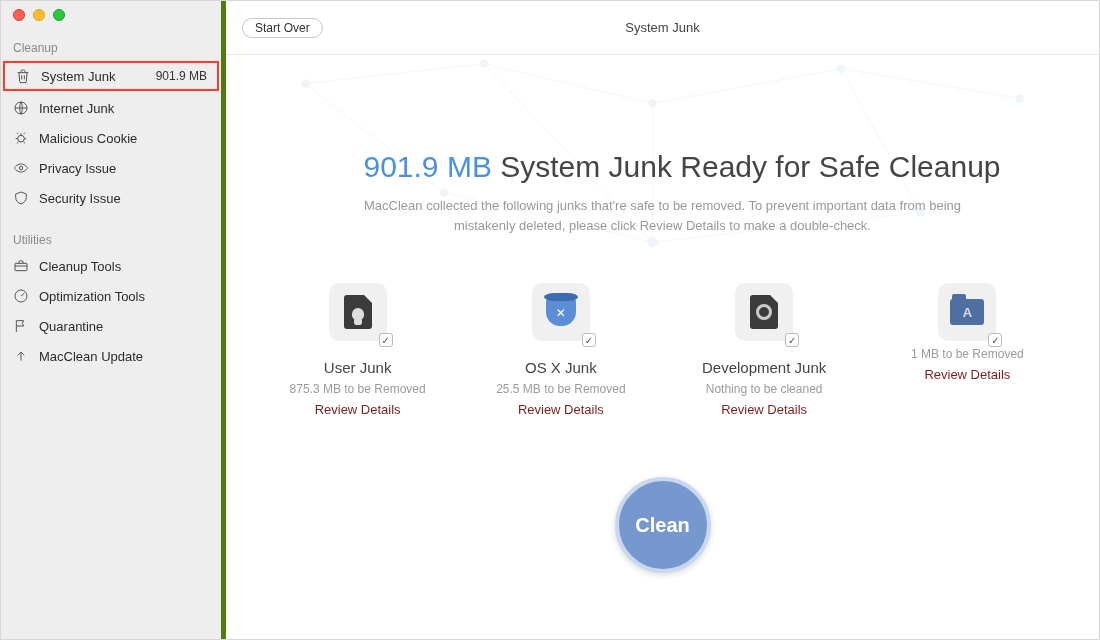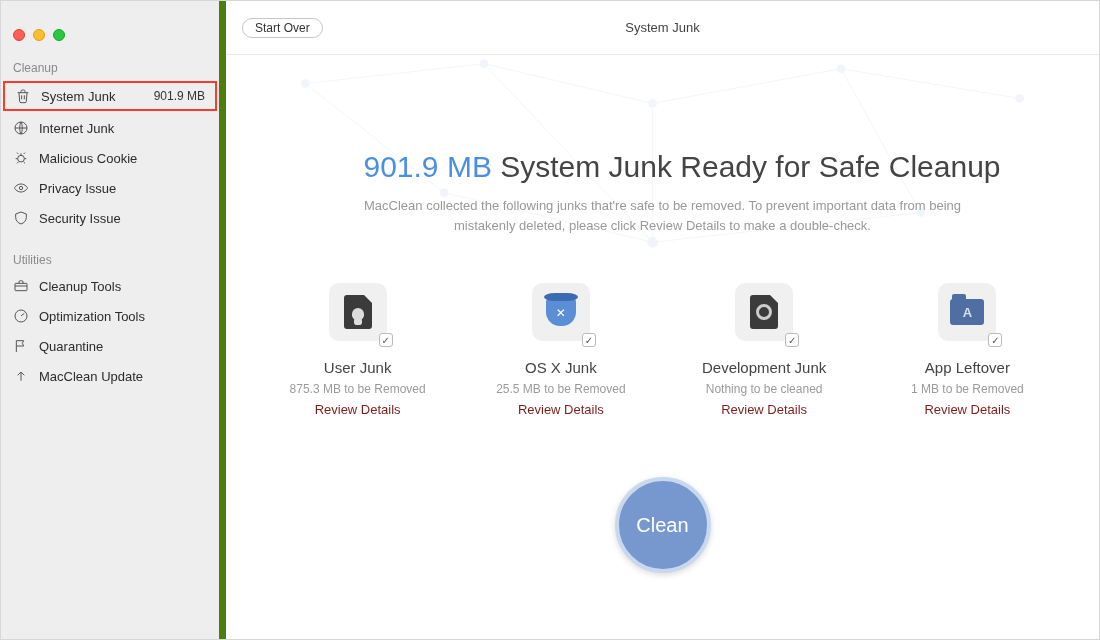--- a/index.html
+++ b/index.html
@@ -1,20 +1,20 @@
 <!DOCTYPE html>
 <html><head>
 <meta charset="utf-8">
 <style>
   * { box-sizing: border-box; margin: 0; padding: 0; }
   html, body { width: 1100px; height: 640px; font-family: -apple-system, "Helvetica Neue", Helvetica, Arial, sans-serif; }
   body { display: flex; background: #fff; border: 1px solid #d7d7d7; }
 
   
-  .sidebar { width: 225px; height: 100%; background: #eeeeee; border-right: 7px solid #4d7c0f; padding-top: 24px; }
+  .sidebar { width: 225px; height: 100%; background: #eeeeee; border-right: 5px solid #4d7c0f; padding-top: 4px; }
   .traffic-lights { display: flex; gap: 8px; padding: 4px 12px 14px 12px; }
   .dot { width: 12px; height: 12px; border-radius: 50%; }
   .dot.red    { background: #ff5f57; border: 1px solid #e33e32; }
   .dot.yellow { background: #febc2e; border: 1px solid #e1a116; }
   .dot.green  { background: #28c840; border: 1px solid #17a52b; }
 
   .section-header { font-size: 12px; color: #8a8a8a; padding: 6px 12px 4px 12px; }
   .side-item { display: flex; align-items: center; gap: 10px; padding: 7px 12px; font-size: 13px; color: #2b2b2b; cursor: pointer; }
   .side-item .icon { width: 16px; height: 16px; display: inline-flex; align-items: center; justify-content: center; color: #555; }
   .side-item .label { flex: 1; }
@@ -50,21 +50,21 @@
   .doc-user::after { content:""; position:absolute; left:50%; top:55%; transform:translate(-50%,-50%); width:12px; height:12px; background:#ddd; border-radius:50% 50% 40% 40%; box-shadow: 0 7px 0 -2px #ddd; }
   .bucket-ico { width: 30px; height: 28px; background:#5a8fd6; border-radius: 4px 4px 14px 14px; position:relative; }
   .bucket-ico::before { content:""; position:absolute; top:-5px; left:-2px; right:-2px; height:8px; background:#3b6cb3; border-radius:16px/6px; }
   .bucket-ico::after { content:"✕"; position:absolute; left:50%; top:50%; transform:translate(-50%,-40%); color:#fff; font-size:12px; }
   .gear-doc .gear { position:absolute; left:50%; top:50%; transform:translate(-50%,-50%); width:16px; height:16px; border:3px solid #ccc; border-radius:50%; }
   .folder-ico { width:34px; height:26px; background:#4f6fa3; border-radius:3px; position:relative; }
   .folder-ico::before { content:""; position:absolute; top:-5px; left:2px; width:14px; height:6px; background:#4f6fa3; border-radius:2px 2px 0 0; }
   .folder-ico::after { content:"A"; position:absolute; left:50%; top:50%; transform:translate(-50%,-45%); color:#d5deee; font-size:13px; font-weight:600; }
 
   .clean-wrap { text-align: center; margin-top: 60px; }
-  .clean-btn { width: 96px; height: 96px; border-radius: 50%; background: #7698cf; border: 4px solid #c9d8ee; color: #fff; font-size: 20px; font-weight: 400; cursor: pointer; box-shadow: 0 2px 6px rgba(0,0,0,0.15); }
+  .clean-btn { width: 96px; height: 96px; border-radius: 50%; background: #7698cf; border: 4px solid #c9d8ee; color: #fff; font-size: 20px; font-weight: 700; cursor: pointer; box-shadow: 0 2px 6px rgba(0,0,0,0.15); }
 </style>
 </head>
 <body>
 
 <aside class="sidebar">
   <div class="traffic-lights">
     <div class="dot red"></div>
     <div class="dot yellow"></div>
     <div class="dot green"></div>
   </div>
@@ -232,21 +232,20 @@
       <div class="card-title">Development Junk</div>
       <div class="card-sub">Nothing to be cleaned</div>
       <div class="card-link">Review Details</div>
     </div>
 
     <div class="card">
       <div class="tile">
         <div class="folder-ico"></div>
         <span class="check">✓</span>
       </div>
-      <div class="card-title">App Leftover</div>
       <div class="card-sub">1 MB to be Removed</div>
       <div class="card-link">Review Details</div>
     </div>
 
   </div>
 
   <div class="clean-wrap">
     <button class="clean-btn">Clean</button>
   </div>
 

